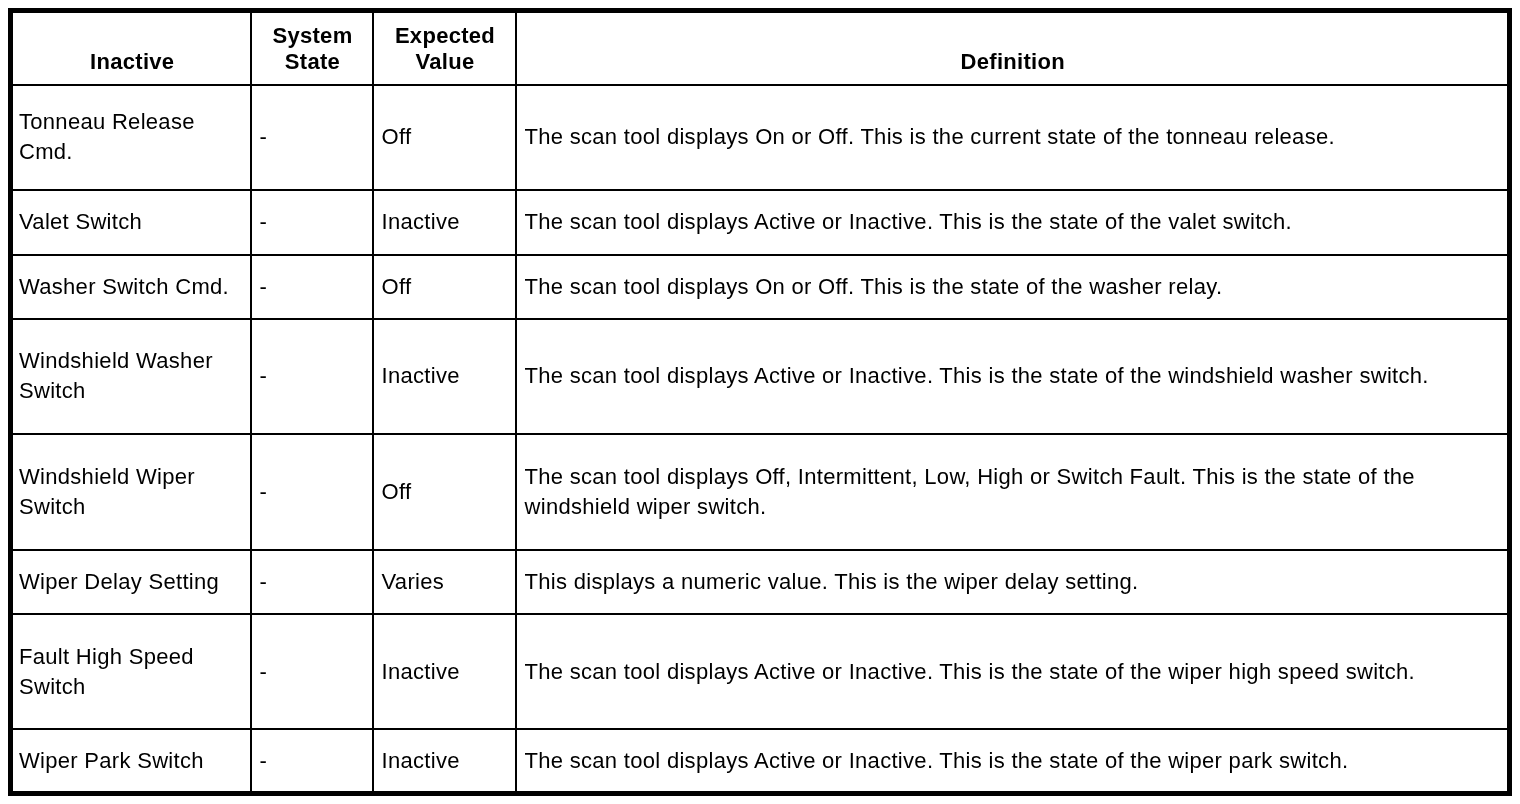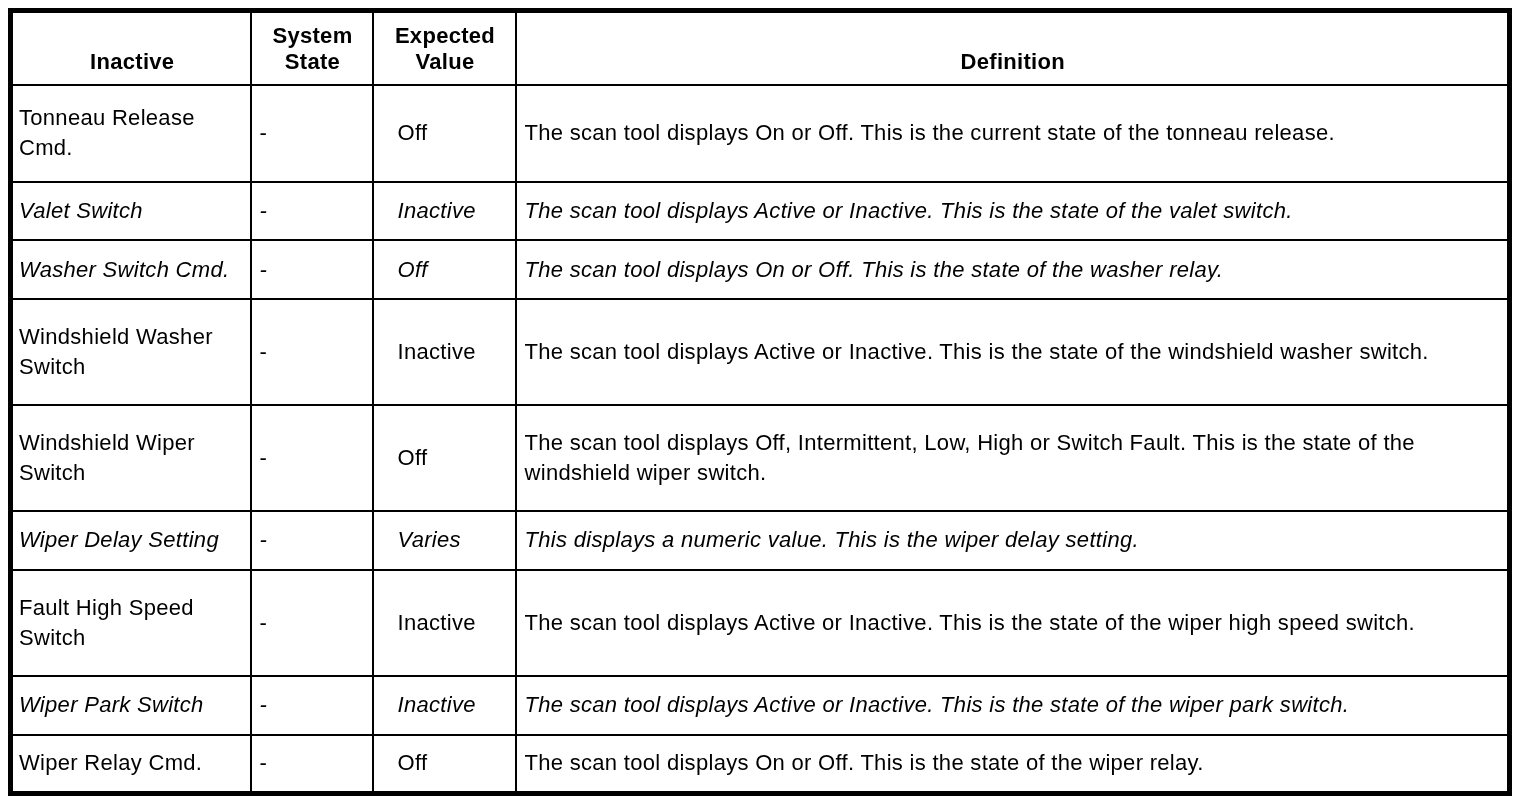--- a/index.html
+++ b/index.html
@@ -40,25 +40,25 @@
     height: 74px;
   }
   tbody td {
     font-size: 22px;
     line-height: 30px;
     vertical-align: middle;
     text-align: left;
   }
   td.param { padding: 2px 4px 2px 6px; }
   td.state { padding: 2px 4px 2px 8px; }
-  td.value { padding: 2px 4px 2px 24px; margin-left: 12px; }
+  td.value { padding: 2px 4px 2px 8px; margin-left: 12px; }
   td.def   { padding: 2px 50px 2px 8px; margin-left: 40px; }
   tr.h70 { height: 54px; }
   tr.h72 { height: 72px; }
-  tr.h44 { height: 40px; font-style: italic; }
+  tr.h44 { height: 40px; }
   tr.h40 { height: 40px; }
 </style>
 </head>
 <body>
 
 <div class="page">
   <table class="param-table">
     <colgroup>
       <col class="c-param">
         <col class="c-state">
@@ -115,21 +115,15 @@
         <td class="state">-</td>
         <td class="value">Inactive</td>
         <td class="def">The scan tool displays Active or Inactive. This is the state of the wiper high speed switch.</td>
       </tr>
       <tr class="h44">
         <td class="param">Wiper Park Switch</td>
         <td class="state">-</td>
         <td class="value">Inactive</td>
         <td class="def">The scan tool displays Active or Inactive. This is the state of the wiper park switch.</td>
       </tr>
-      <tr class="h40">
-        <td class="param">Wiper Relay Cmd.</td>
-        <td class="state">-</td>
-        <td class="value">Off</td>
-        <td class="def">The scan tool displays On or Off. This is the state of the wiper relay.</td>
-      </tr>
     </tbody>
   </table>
 </div>
 
 </body></html>

